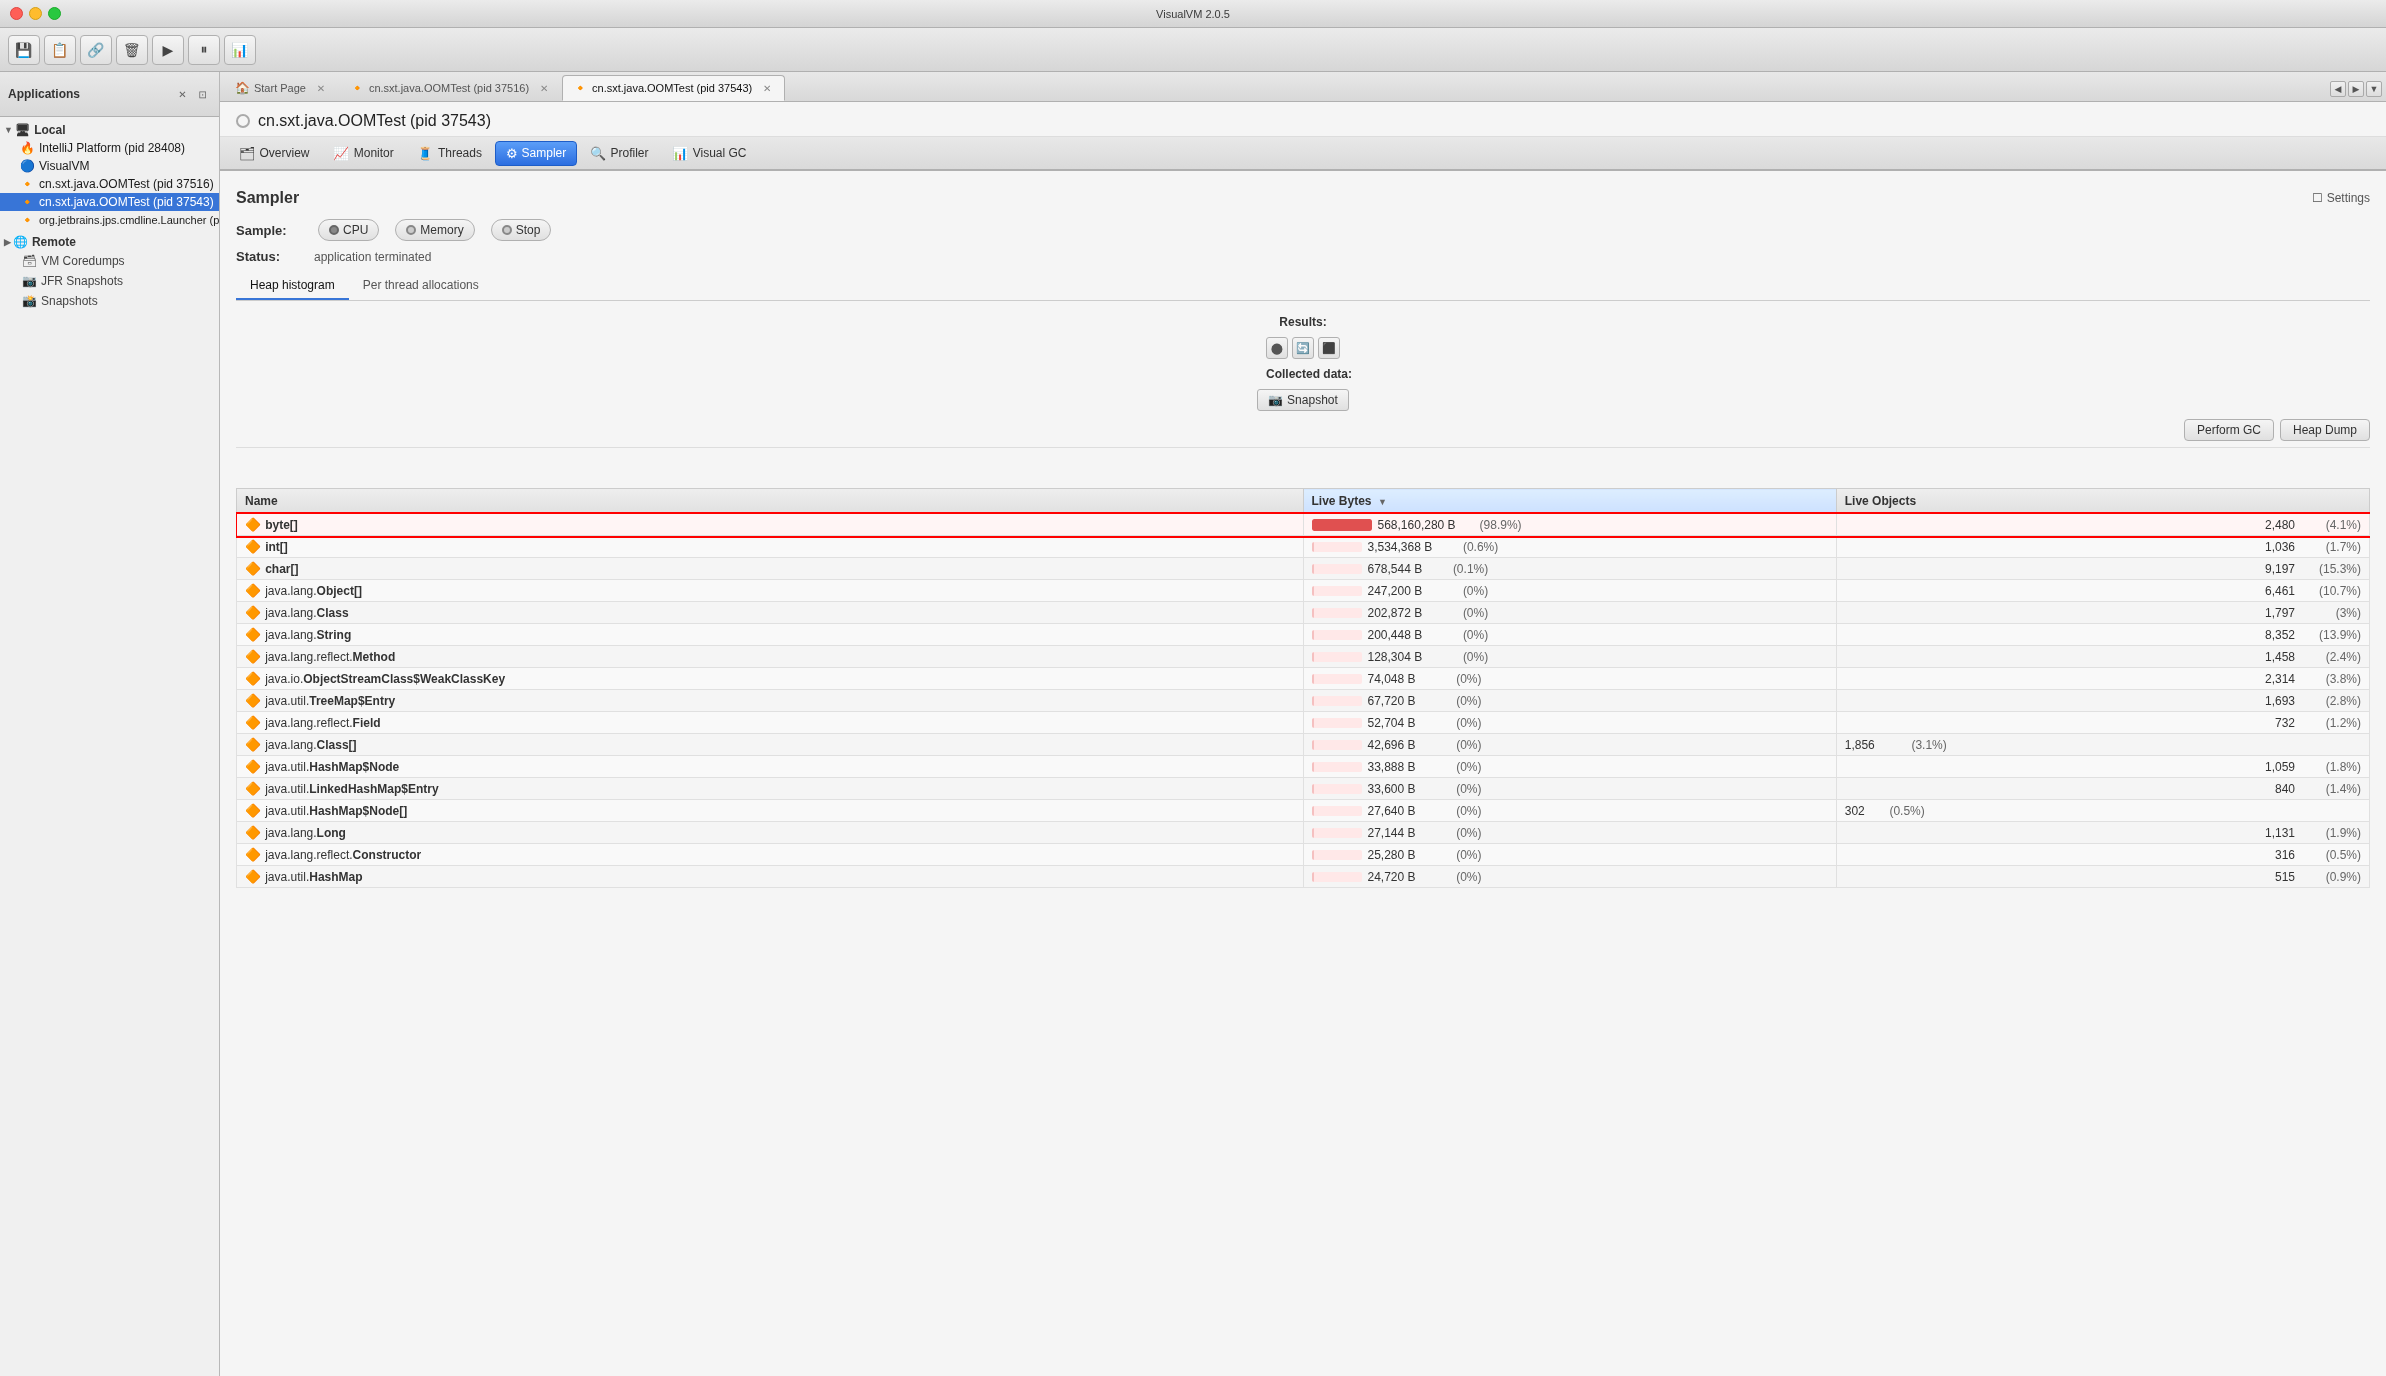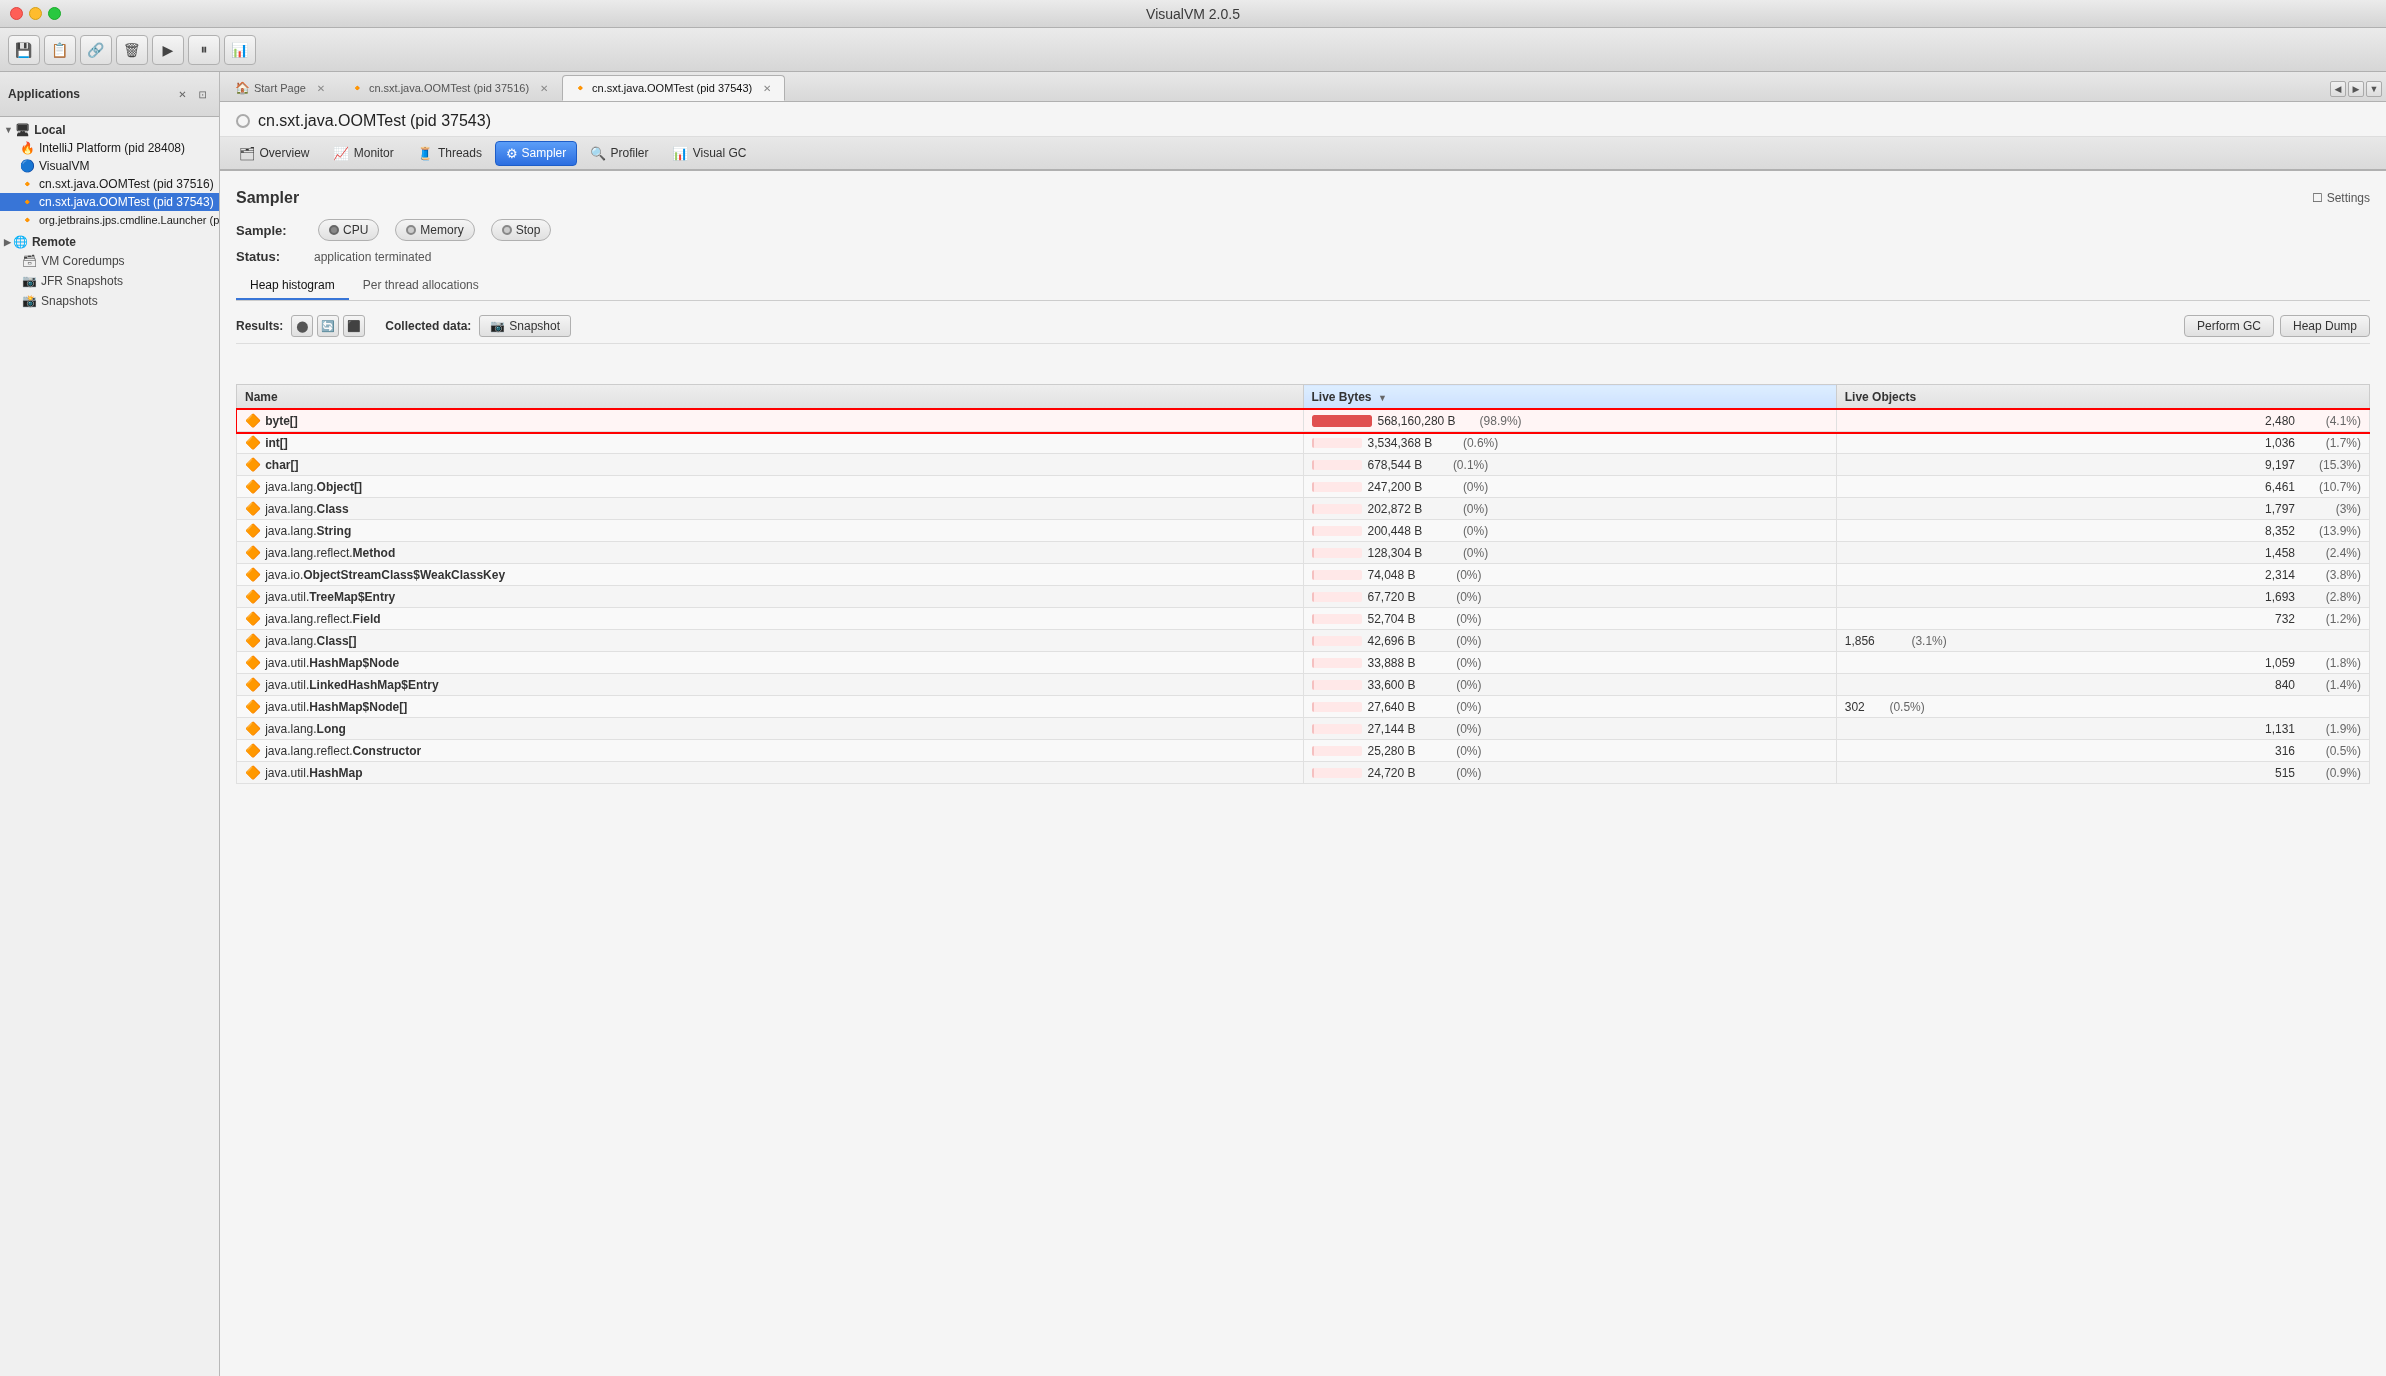--- a/index.html
+++ b/index.html
@@ -1,20 +1,20 @@
 <!DOCTYPE html>
 <html><head>
   <meta charset="utf-8">
   <style>
     * { box-sizing: border-box; margin: 0; padding: 0; }
     body { font-family: -apple-system, BlinkMacSystemFont, 'Lucida Grande', Arial, sans-serif; font-size: 12px; background: #d6d6d6; color: #1a1a1a; user-select: none; }
 
     
     .titlebar { background: linear-gradient(180deg, #ebebeb 0%, #d4d4d4 100%); border-bottom: 1px solid #b0b0b0; height: 28px; display: flex; align-items: center; justify-content: center; position: relative; }
-    .titlebar-title { font-size: 14px; color: #3a3a3a; font-weight: 500; }
+    .titlebar-title { font-size: 11px; color: #3a3a3a; font-weight: 500; }
     .traffic-lights { position: absolute; left: 10px; display: flex; gap: 6px; align-items: center; }
     .tl { width: 13px; height: 13px; border-radius: 50%; }
     .tl-red { background: #ff5f57; border: 1px solid #e0443e; }
     .tl-yellow { background: #febc2e; border: 1px solid #d4a017; }
     .tl-green { background: #28c840; border: 1px solid #1aab29; }
 
     
     .toolbar { background: linear-gradient(180deg, #ebebeb 0%, #d6d6d6 100%); border-bottom: 1px solid #b0b0b0; height: 44px; display: flex; align-items: center; padding: 0 8px; gap: 4px; }
     .toolbar-btn { width: 32px; height: 30px; background: linear-gradient(180deg, #f5f5f5 0%, #e0e0e0 100%); border: 1px solid #b0b0b0; border-radius: 4px; display: flex; align-items: center; justify-content: center; cursor: pointer; font-size: 14px; color: #444; }
 
@@ -78,21 +78,21 @@
     .status-row { display: flex; align-items: center; gap: 8px; }
     .status-label { font-size: 13px; font-weight: 600; color: #333; min-width: 70px; }
     .status-text { font-size: 12px; color: #555; }
 
     
     .result-tabs { display: flex; border-bottom: 1px solid #ccc; }
     .result-tab { padding: 6px 14px; font-size: 12px; cursor: pointer; border-bottom: 2px solid transparent; color: #555; }
     .result-tab.active { border-bottom: 2px solid #3875d7; color: #111; font-weight: 500; }
 
     
-    .results-row { display: flex; align-items: center; gap: 8px; padding: 6px 0; border-bottom: 1px solid #ddd; }
+    .results-row { display: flex; align-items: center; gap: 8px; padding: 6px 0; border-bottom: 1px solid #ddd; flex-direction: column; }
     .results-label { font-size: 12px; font-weight: 600; color: #333; }
     .results-btns { display: flex; gap: 4px; }
     .results-btn { width: 22px; height: 22px; background: linear-gradient(180deg, #f5f5f5 0%, #e0e0e0 100%); border: 1px solid #b0b0b0; border-radius: 3px; display: flex; align-items: center; justify-content: center; cursor: pointer; font-size: 11px; color: #555; }
     .collected-label { font-size: 12px; font-weight: 600; color: #333; margin-left: 12px; }
     .snapshot-btn { display: flex; align-items: center; gap: 4px; padding: 3px 10px; background: linear-gradient(180deg, #f5f5f5 0%, #e0e0e0 100%); border: 1px solid #b0b0b0; border-radius: 3px; cursor: pointer; font-size: 12px; color: #333; }
     .right-btns { margin-left: auto; display: flex; gap: 6px; }
     .gc-btn { padding: 3px 12px; background: linear-gradient(180deg, #f5f5f5 0%, #e0e0e0 100%); border: 1px solid #b0b0b0; border-radius: 4px; cursor: pointer; font-size: 12px; color: #333; }
 
     
     .data-table { width: 100%; border-collapse: collapse; font-size: 12px; margin-top: 32px; }

